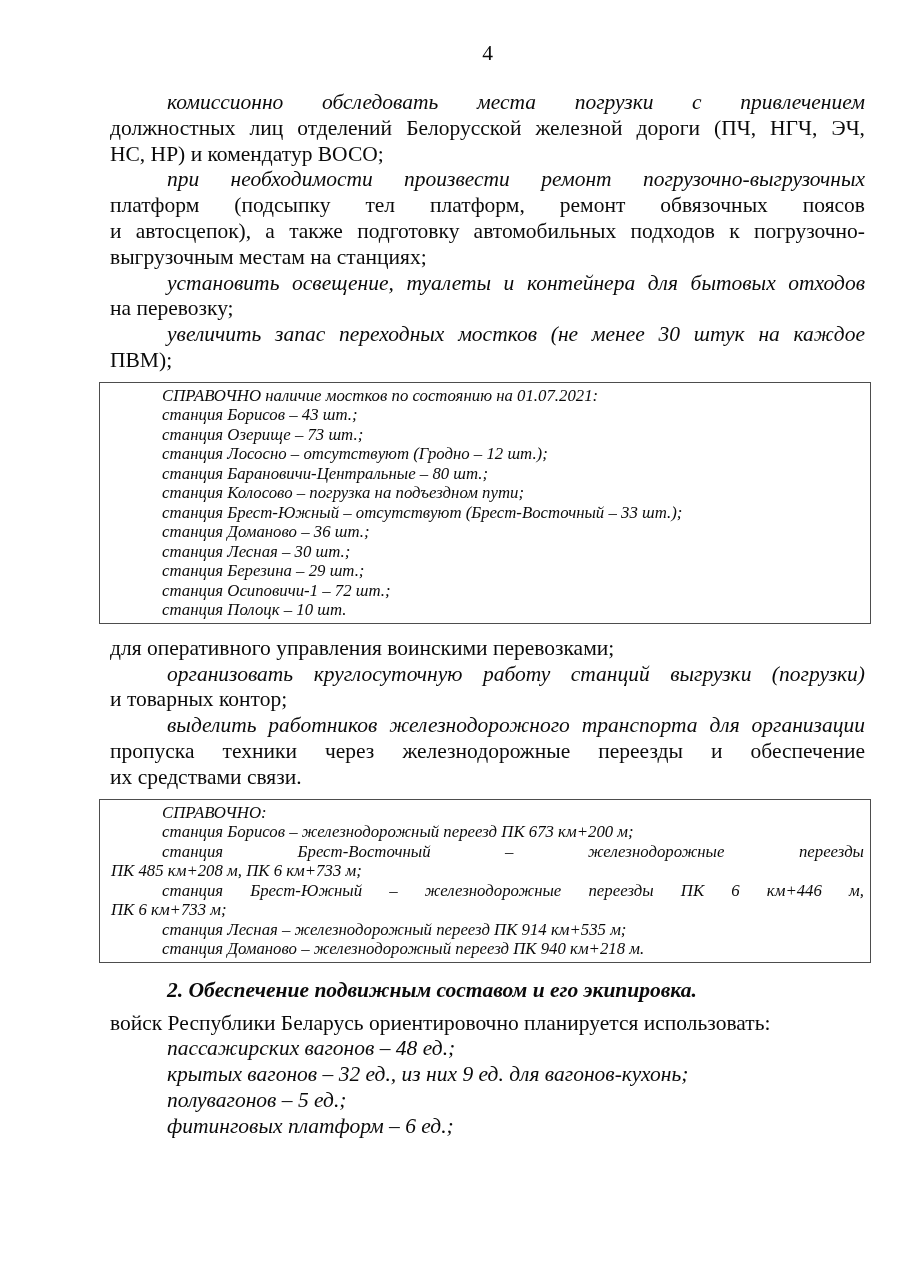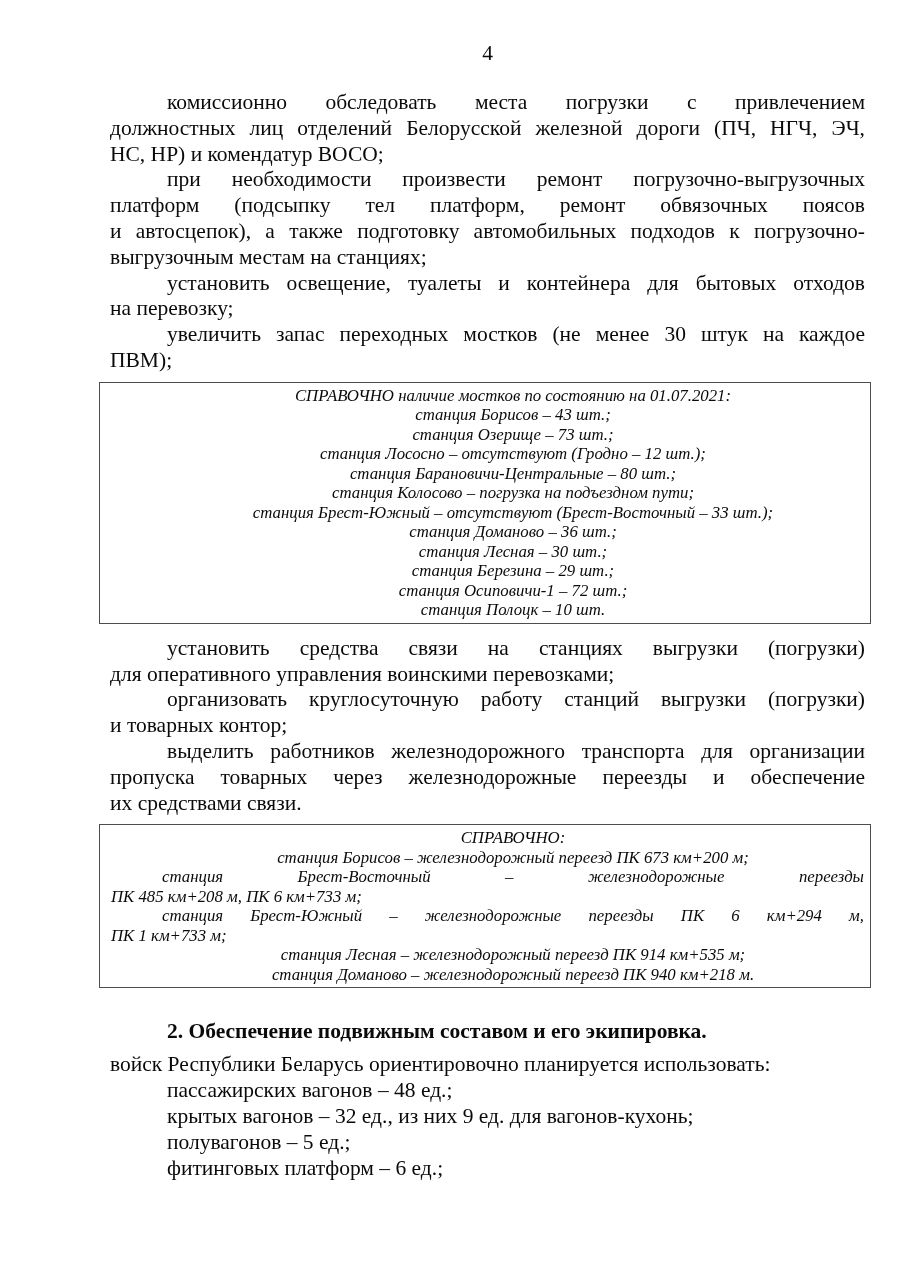--- a/index.html
+++ b/index.html
@@ -33,43 +33,44 @@
   }
   .line {
     text-align: left;
   }
   .line.just {
     text-align: justify;
     text-align-last: justify;
   }
   .line.indent {
     padding-left: 57px;
+    font-style: italic;
   }
   .refbox {
     box-sizing: border-box;
     border: 1.5px solid #4d4d4d;
     margin: 8px -6px 12px -11px;
     padding: 3px 6px 3px 0;
     font-style: italic;
     font-size: 16.8px;
     line-height: 19.5px;
   }
   .refbox .line.indent {
     padding-left: 62px;
-    text-align: center;
   }
   .refbox .line.cont {
     padding-left: 11px;
   }
   .heading {
-    margin: 30px 0 8px 0;
+    margin: 14px 0 8px 0;
     font-size: 21.5px;
     line-height: 26px;
     font-weight: bold;
     padding-left: 57px;
+    font-style: italic;
   }
 </style>
 </head>
 <body style="background: rgb(255, 255, 255); color: rgb(10, 10, 10);">
 
 <div class="page">
   <div class="pageno">4</div>
   <div id="doc-blocks">
       <div class="para">
         <div class="line indent just">комиссионно обследовать места погрузки с привлечением</div>
@@ -98,39 +99,38 @@
         <div class="line indent">станция Барановичи-Центральные – 80 шт.;</div>
         <div class="line indent">станция Колосово – погрузка на подъездном пути;</div>
         <div class="line indent">станция Брест-Южный – отсутствуют (Брест-Восточный – 33 шт.);</div>
         <div class="line indent">станция Доманово – 36 шт.;</div>
         <div class="line indent">станция Лесная – 30 шт.;</div>
         <div class="line indent">станция Березина – 29 шт.;</div>
         <div class="line indent">станция Осиповичи-1 – 72 шт.;</div>
         <div class="line indent">станция Полоцк – 10 шт.</div>
       </div>
       <div class="para">
-        <div class="line indent just">установить средства связи на станциях выгрузки (погрузки)</div>
         <div class="line">для оперативного управления воинскими перевозками;</div>
       </div>
       <div class="para">
         <div class="line indent just">организовать круглосуточную работу станций выгрузки (погрузки)</div>
         <div class="line">и товарных контор;</div>
       </div>
       <div class="para">
         <div class="line indent just">выделить работников железнодорожного транспорта для организации</div>
-        <div class="line just">пропуска товарных через железнодорожные переезды и обеспечение</div>
+        <div class="line just">пропуска техники через железнодорожные переезды и обеспечение</div>
         <div class="line">их средствами связи.</div>
       </div>
       <div class="refbox" style="border-color: rgb(77, 77, 77);">
         <div class="line indent">СПРАВОЧНО:</div>
         <div class="line indent">станция Борисов – железнодорожный переезд ПК 673 км+200 м;</div>
         <div class="line indent just">станция Брест-Восточный – железнодорожные переезды</div>
         <div class="line cont">ПК 485 км+208 м, ПК 6 км+733 м;</div>
-        <div class="line indent just">станция Брест-Южный – железнодорожные переезды ПК 6 км+294 м,</div>
-        <div class="line cont">ПК 1 км+733 м;</div>
+        <div class="line indent just">станция Брест-Южный – железнодорожные переезды ПК 6 км+446 м,</div>
+        <div class="line cont">ПК 6 км+733 м;</div>
         <div class="line indent">станция Лесная – железнодорожный переезд ПК 914 км+535 м;</div>
         <div class="line indent">станция Доманово – железнодорожный переезд ПК 940 км+218 м.</div>
       </div>
       <div class="heading">
         <div class="line">2. Обеспечение подвижным составом и его экипировка.</div>
       </div>
       <div class="para">
         <div class="line">войск Республики Беларусь ориентировочно планируется использовать:</div>
       </div>
       <div class="para">

